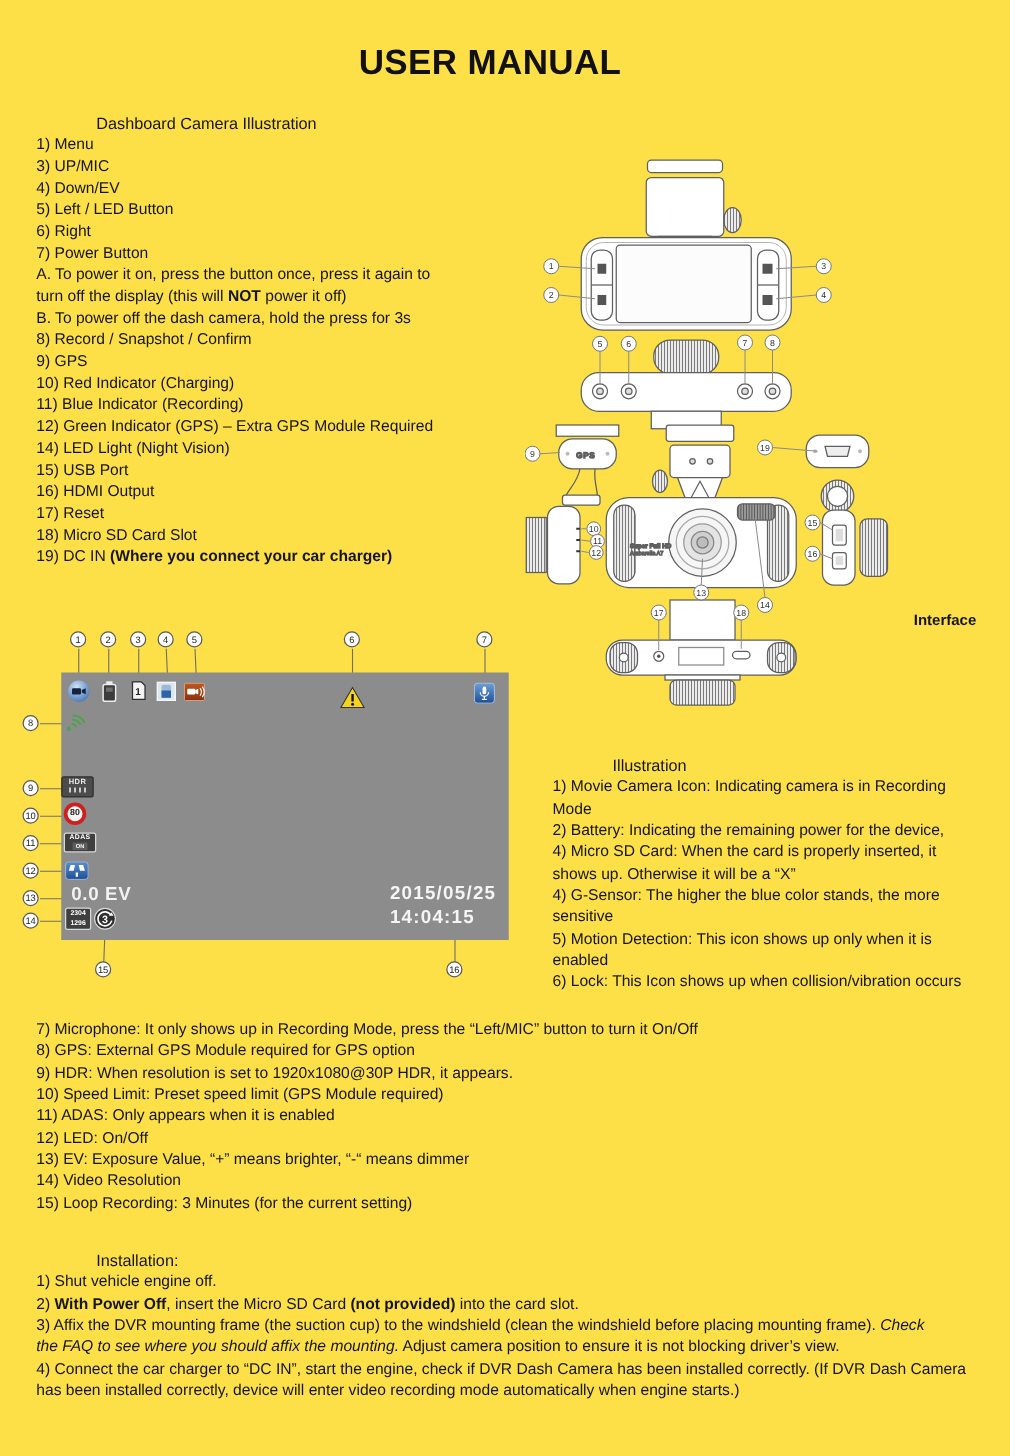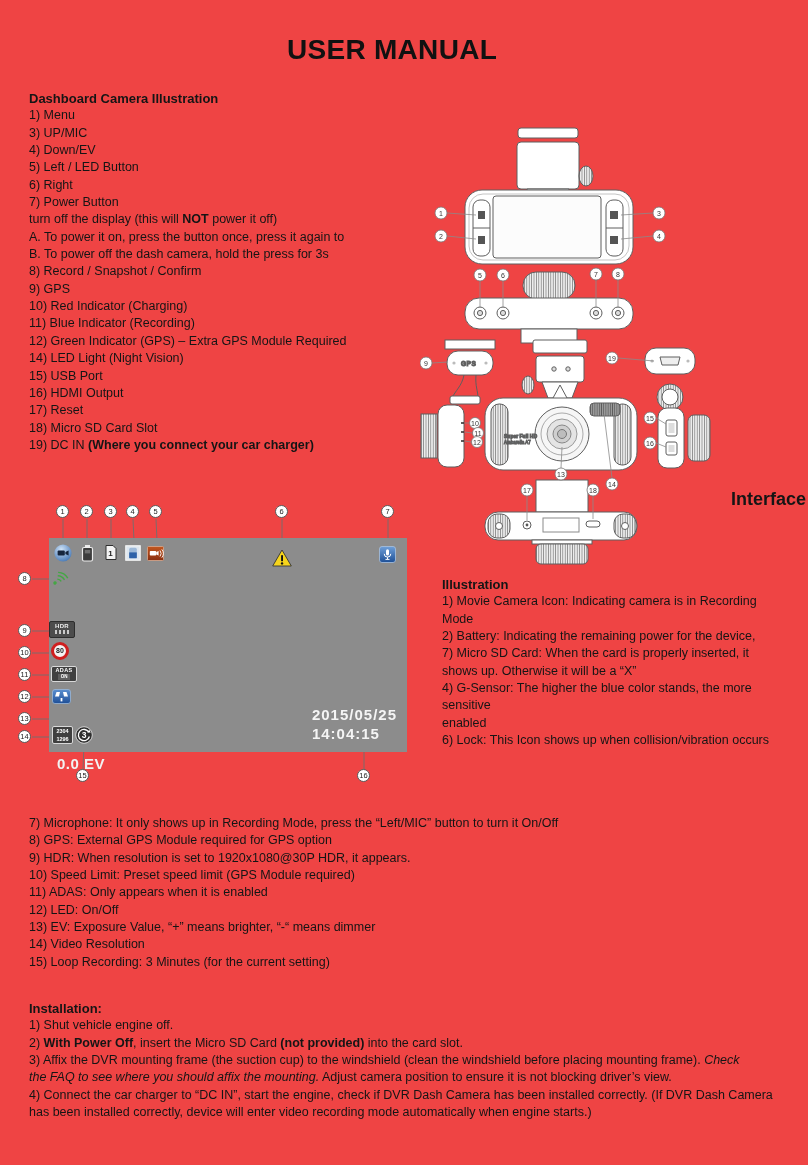--- a/index.html
+++ b/index.html
@@ -1,29 +1,29 @@
 <!DOCTYPE html>
 <html><head>
 <meta charset="utf-8">
 <style>
   html,body{margin:0;padding:0;background:#fff;}
-  .page{position:relative;width:808px;height:1165px;background:#ef4444;overflow:hidden;
+  .page{position:relative;width:808px;height:1165px;background:#fde047;overflow:hidden;
         font-family:"Liberation Sans",sans-serif;color:#151515;}
   .title{position:absolute;top:34px;left:0;width:784px;text-align:center;
          font-size:28px;font-weight:bold;letter-spacing:.3px;color:#111;}
   .blk{position:absolute;}
-  .hd{font-weight:bold;font-size:13px;line-height:17.35px;white-space:nowrap;}
+  .hd{font-weight:normal;font-size:13px;line-height:17.35px;white-space:nowrap;margin-left:48px;}
   .tl{font-size:12.5px;line-height:17.35px;white-space:nowrap;}
   .tl .b{font-weight:bold;}
   .tl .i{font-style:italic;}
-  .iface{position:absolute;left:731px;top:489px;font-size:18px;font-weight:bold;}
+  .iface{position:absolute;left:731px;top:489px;font-size:12px;font-weight:bold;}
 
   
   .screen{position:absolute;left:49px;top:538px;width:358px;height:214px;background:#8c8c8c;}
-  .scr-ev{position:absolute;left:8px;top:169px;font-size:15px;font-weight:bold;color:#f2f2f2;letter-spacing:.5px;margin-top:48px;}
+  .scr-ev{position:absolute;left:8px;top:169px;font-size:15px;font-weight:bold;color:#f2f2f2;letter-spacing:.5px;}
   .scr-dt{position:absolute;right:10px;top:167px;text-align:left;font-size:15px;font-weight:bold;
           color:#f5f5f5;line-height:19px;letter-spacing:1px;}
   .ic{position:absolute;}
   .hdr-ic{left:0px;top:83px;width:24px;height:15px;background:#4c4c4c;border:1px solid #2d2d2d;border-radius:2px;
           text-align:center;}
   .hdr-ic .t1{font-size:6px;font-weight:bold;color:#eee;line-height:8px;letter-spacing:.3px;}
   .hdr-ic .t2{margin:0 auto;width:14px;height:4px;
           background:repeating-linear-gradient(90deg,#c9c9c9 0 2px,#4c4c4c 2px 4px);}
   .spd-ic{left:2px;top:104px;width:18px;height:18px;border-radius:50%;background:#f4f4f4;
           border:3px solid #cf1f1f;box-sizing:border-box;text-align:center;
@@ -57,22 +57,22 @@
 
   <div class="blk" style="left:29px;top:90px;">
     <div class="hd">Dashboard Camera Illustration</div>
     <div>
         <div class="tl"><span>1) Menu</span></div>
         <div class="tl"><span>3) UP/MIC</span></div>
         <div class="tl"><span>4) Down/EV</span></div>
         <div class="tl"><span>5) Left / LED Button</span></div>
         <div class="tl"><span>6) Right</span></div>
         <div class="tl"><span>7) Power Button</span></div>
+        <div class="tl"><span>A. To power it on, press the button once, press it again to</span></div>
         <div class="tl"><span>turn off the display (this will </span><span class="b">NOT</span><span> power it off)</span></div>
-        <div class="tl"><span>A. To power it on, press the button once, press it again to</span></div>
         <div class="tl"><span>B. To power off the dash camera, hold the press for 3s</span></div>
         <div class="tl"><span>8) Record / Snapshot / Confirm</span></div>
         <div class="tl"><span>9) GPS</span></div>
         <div class="tl"><span>10) Red Indicator (Charging)</span></div>
         <div class="tl"><span>11) Blue Indicator (Recording)</span></div>
         <div class="tl"><span>12) Green Indicator (GPS) – Extra GPS Module Required</span></div>
         <div class="tl"><span>14) LED Light (Night Vision)</span></div>
         <div class="tl"><span>15) USB Port</span></div>
         <div class="tl"><span>16) HDMI Output</span></div>
         <div class="tl"><span>17) Reset</span></div>
@@ -397,30 +397,31 @@
       <path d="M13.8,6.2 A5.6,5.6 0 1 0 14.4,10.5" stroke="#fff" stroke-width="1.3" fill="none"></path>
       <polygon points="12.3,6.6 15.8,6.6 14.2,3.8" fill="#fff"></polygon>
       <text x="9" y="12.4" text-anchor="middle" font-size="8.5" font-weight="bold" fill="#fff" font-family="Liberation Sans, sans-serif">3</text>
     </svg>
     <div class="scr-dt">
       <div>2015/05/25</div>
       <div>14:04:15</div>
     </div>
   </div>
 
-  <div class="blk" style="left:442px;top:576px;width:356px;">
+  <div class="blk" style="left:442px;top:604px;width:356px;">
     <div class="hd">Illustration</div>
     <div>
         <div class="tl"><span>1) Movie Camera Icon: Indicating camera is in Recording</span></div>
         <div class="tl"><span>Mode</span></div>
         <div class="tl"><span>2) Battery: Indicating the remaining power for the device,</span></div>
-        <div class="tl"><span>7) Micro SD Card: When the card is properly inserted, it</span></div>
+        <div class="tl"><span>4) Micro SD Card: When the card is properly inserted, it</span></div>
         <div class="tl"><span>shows up. Otherwise it will be a “X”</span></div>
         <div class="tl"><span>4) G-Sensor: The higher the blue color stands, the more</span></div>
         <div class="tl"><span>sensitive</span></div>
+        <div class="tl"><span>5) Motion Detection: This icon shows up only when it is</span></div>
         <div class="tl"><span>enabled</span></div>
         <div class="tl"><span>6) Lock: This Icon shows up when collision/vibration occurs</span></div>
       </div>
   </div>
 
   <div class="blk" style="left:29px;top:815px;">
     <div>
         <div class="tl"><span>7) Microphone: It only shows up in Recording Mode, press the “Left/MIC” button to turn it On/Off</span></div>
         <div class="tl"><span>8) GPS: External GPS Module required for GPS option</span></div>
         <div class="tl"><span>9) HDR: When resolution is set to 1920x1080@30P HDR, it appears.</span></div>

